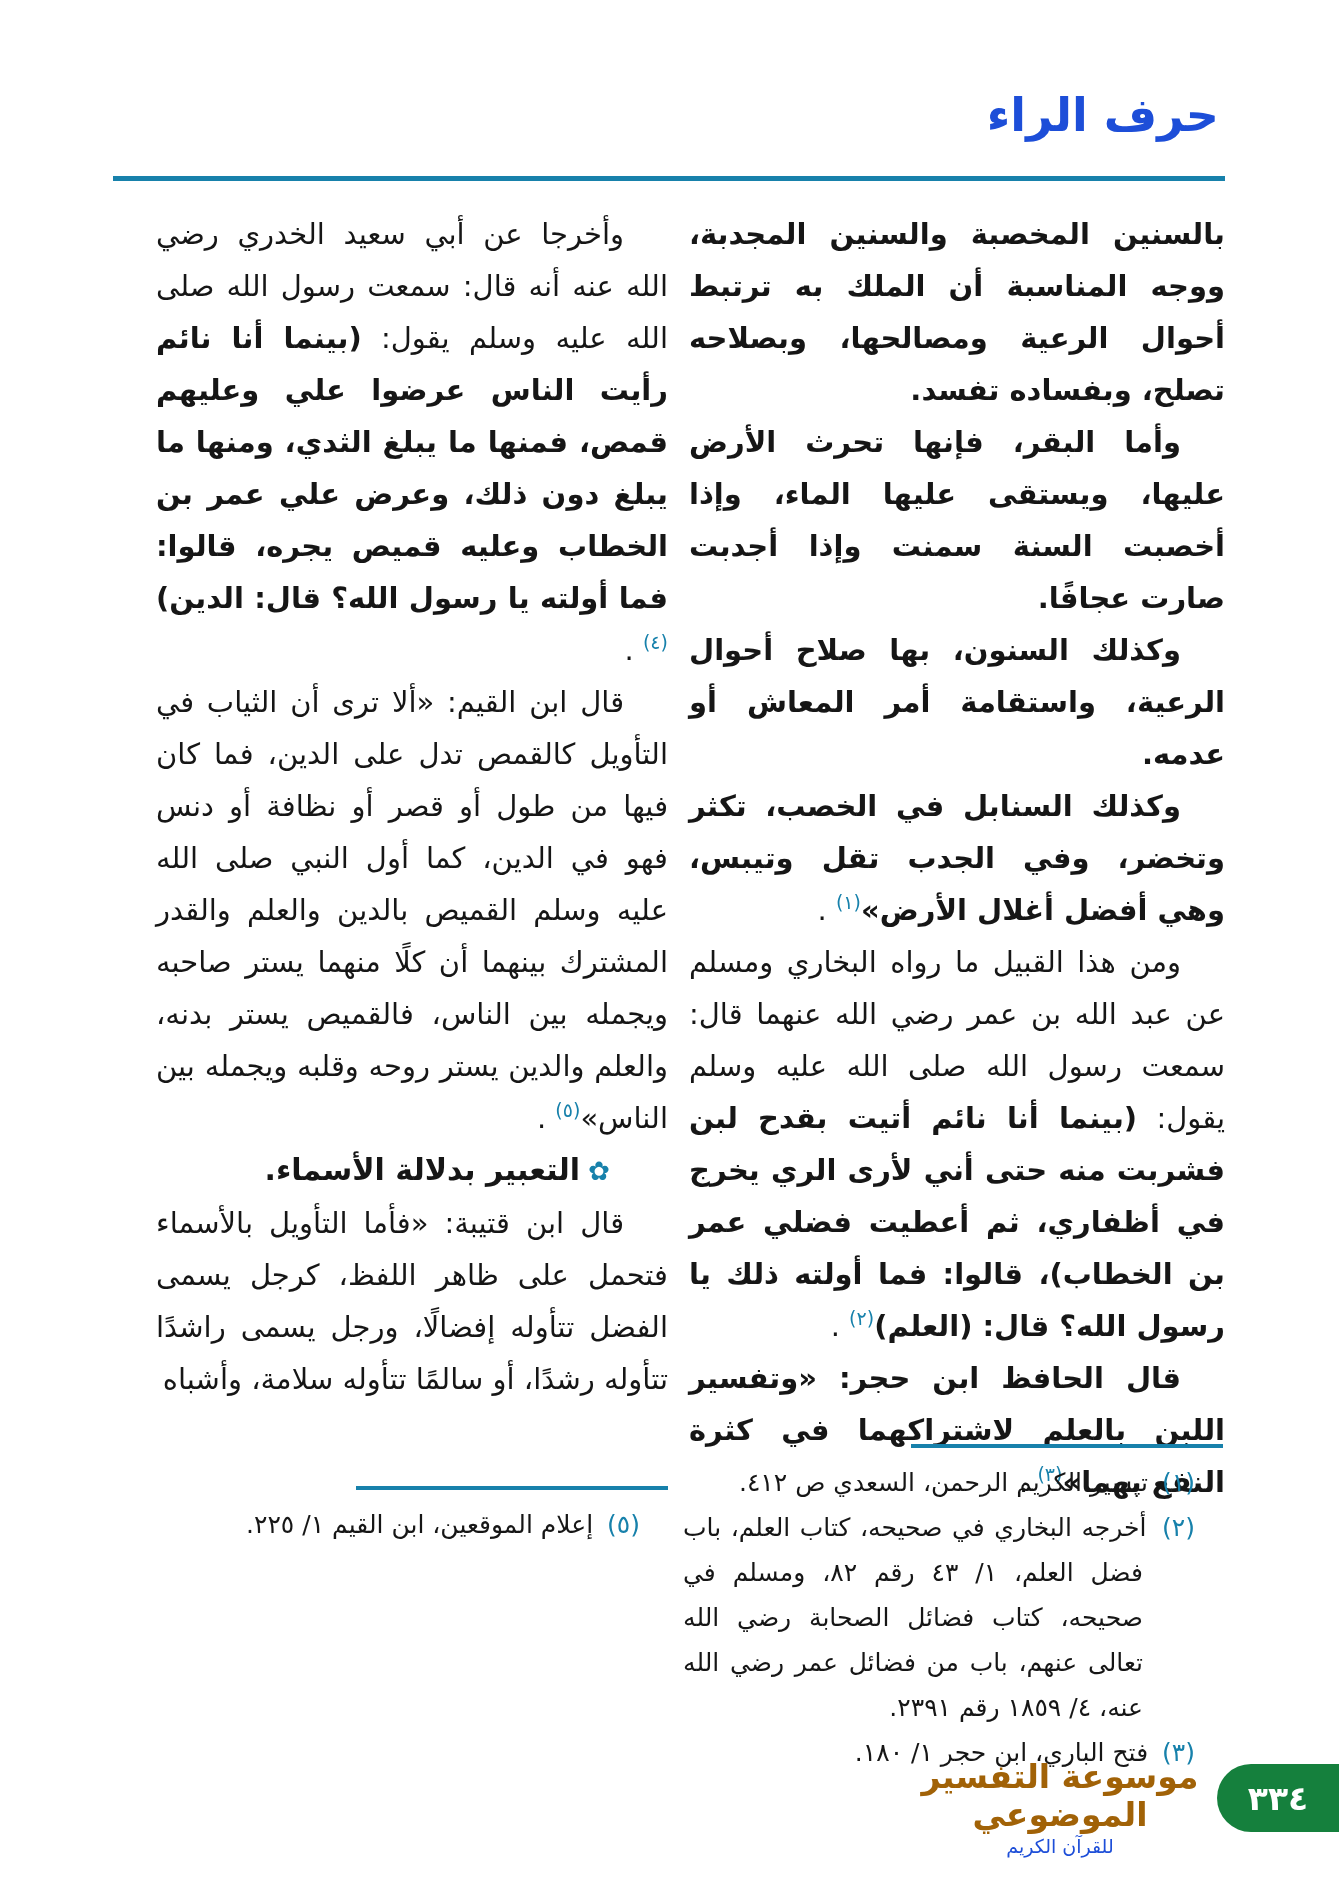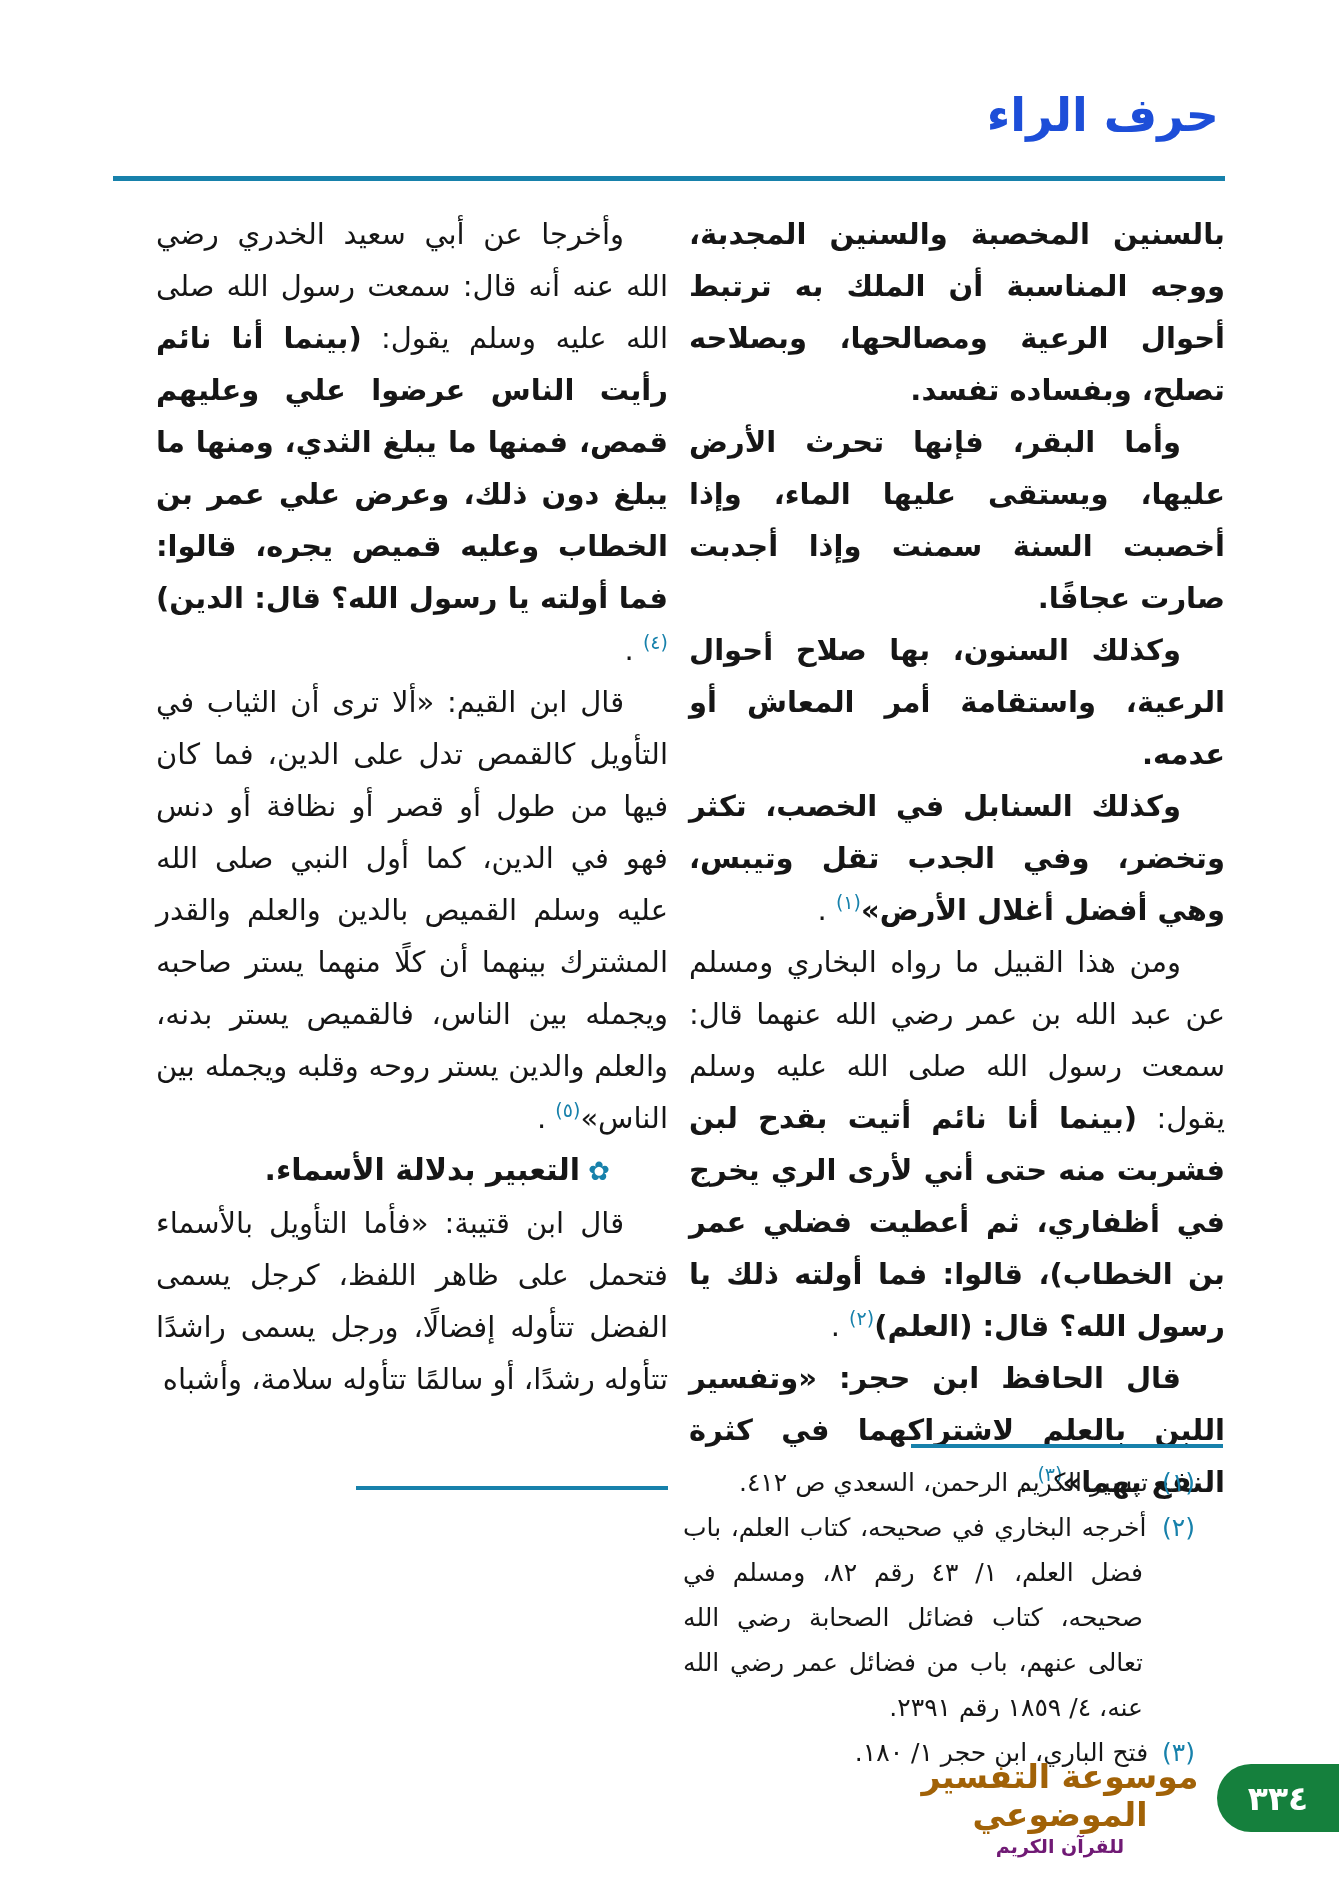--- a/index.html
+++ b/index.html
@@ -66,21 +66,21 @@
   
   .logo {
     position: absolute; top: 1758px; right: 124px;
     width: 310px; text-align: center;
     line-height: 1.15;
   }
   .logo-main {
     color: #a16207; font-weight: 700; font-size: 33px;
   }
   .logo-sub {
-    color: #701a75; font-weight: 700; font-size: 19px;
+    color: #1d4ed8; font-weight: 400; font-size: 19px;
     margin-top: 2px;
   }
   .page-box {
     position: absolute; top: 1764px; right: 0;
     width: 122px; height: 68px;
     background: #15803d;
     border-radius: 34px 0 0 34px;
     color: #ffffff;
     display: flex; align-items: center; justify-content: center;
     font-size: 33px; font-weight: 700;
@@ -111,20 +111,21 @@
   <div class="fn-rule"></div>
   <div id="fn-right-list">
       <div class="fn"><span class="fnum">(١)</span><span> تيسير الكريم الرحمن، السعدي ص ٤١٢.</span></div>
       <div class="fn"><span class="fnum">(٢)</span><span> أخرجه البخاري في صحيحه، كتاب العلم، باب فضل العلم، ١/ ٤٣ رقم ٨٢، ومسلم في صحيحه، كتاب فضائل الصحابة رضي الله تعالى عنهم، باب من فضائل عمر رضي الله عنه، ٤/ ١٨٥٩ رقم ٢٣٩١.</span></div>
       <div class="fn"><span class="fnum">(٣)</span><span> فتح الباري، ابن حجر ١/ ١٨٠.</span></div>
     </div>
 </div>
 <div class="fnblock fn-left">
   <div class="fn-rule"></div>
   <div id="fn-left-list">
+      <div class="fn"><span class="fnum">(٥)</span><span> إعلام الموقعين، ابن القيم ١/ ٢٢٥.</span></div>
     </div>
 </div>
 
 <div class="logo">
   <div class="logo-main">موسوعة التفسير الموضوعي</div>
   <div class="logo-sub">للقرآن الكريم</div>
 </div>
 <div class="page-box">
   <span>٣٣٤</span>
 </div>

